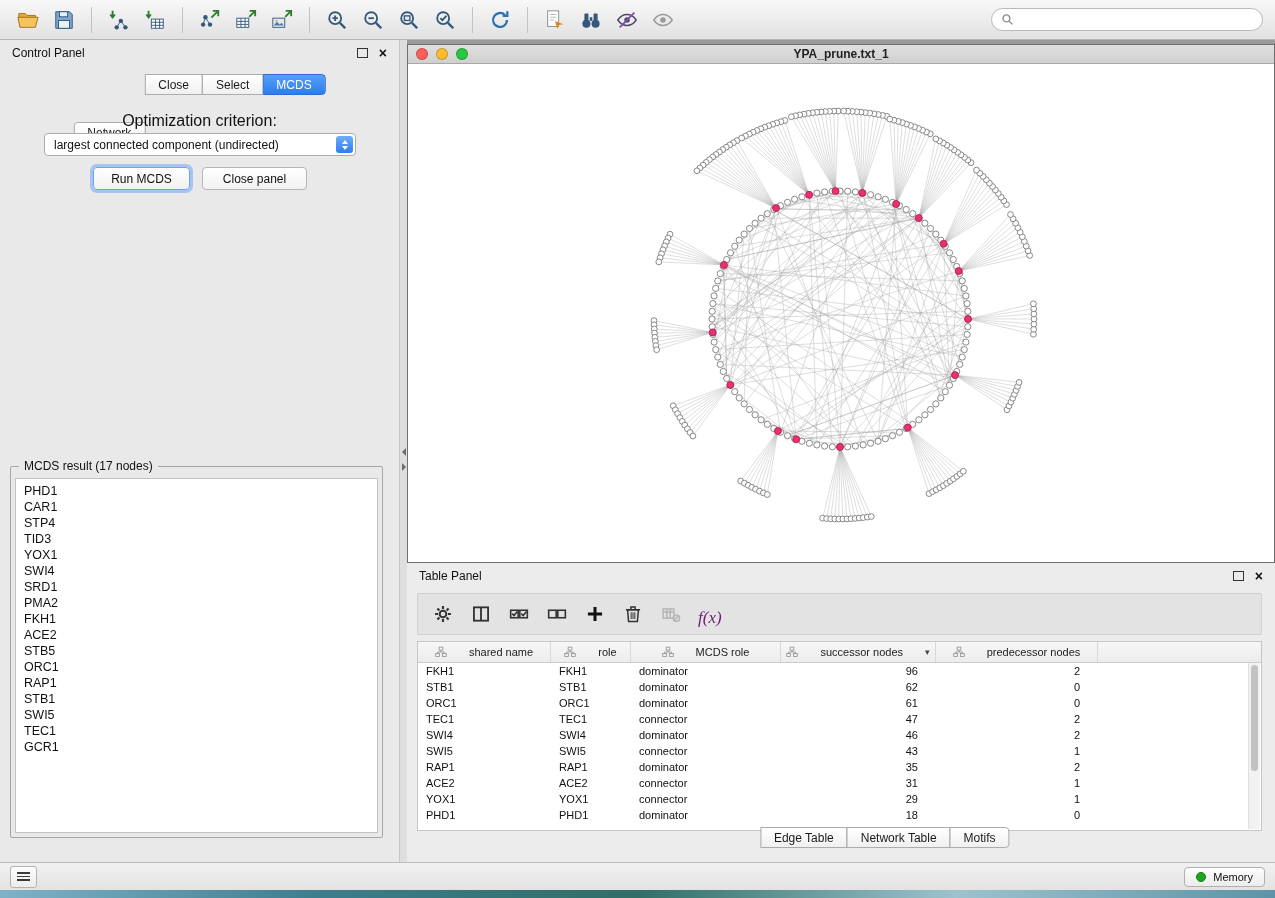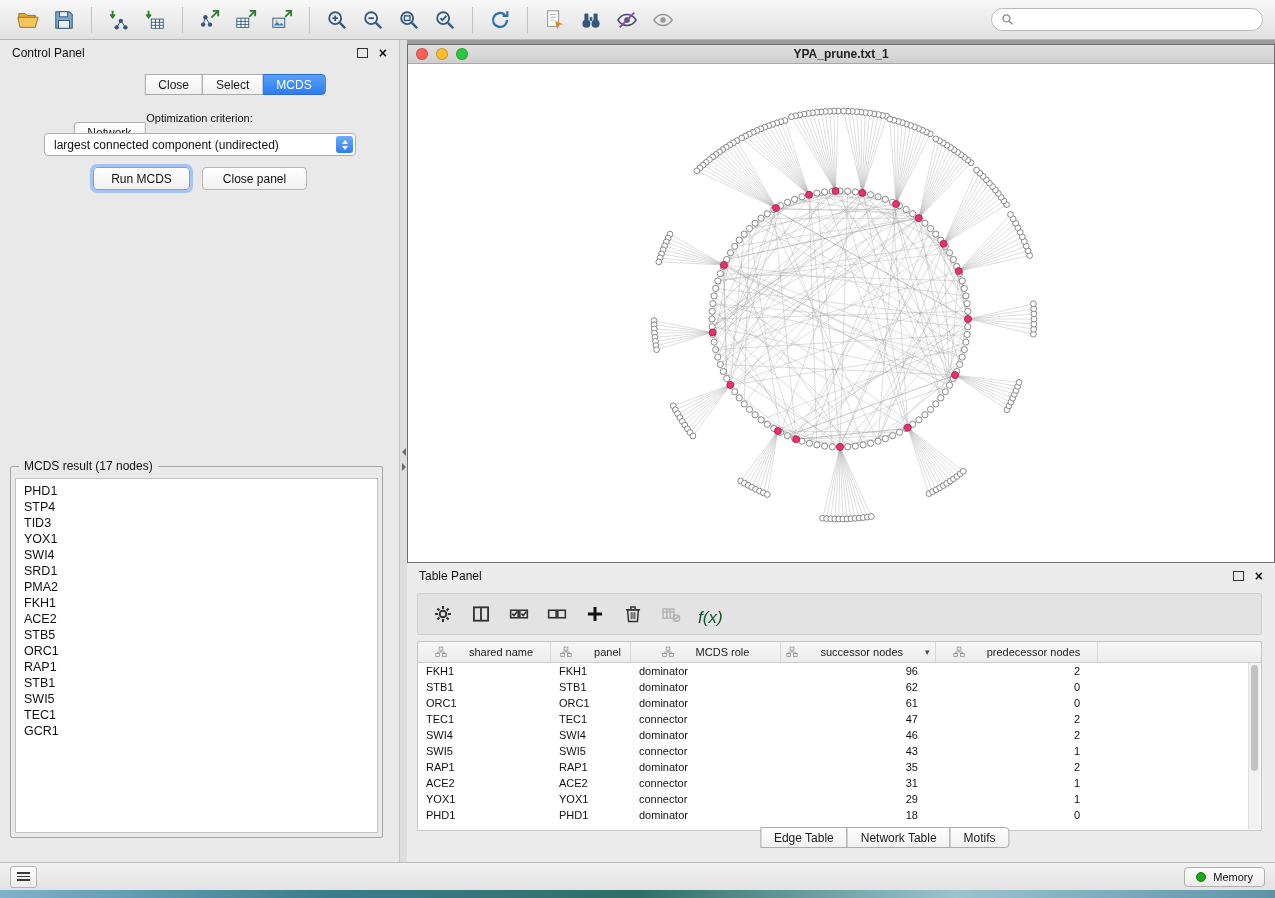--- a/index.html
+++ b/index.html
@@ -38,21 +38,21 @@
   #cp-tabs { position:absolute; top:34px; left:50%; transform:translateX(-50%); display:flex; }
   .seg-tab {
     height:21px; box-sizing:border-box; display:flex; align-items:center; padding:0 13px;
     font-size:12px; background:linear-gradient(#ffffff,#f0f0f0); border:1px solid #acacac; margin-left:-1px; color:#1a1a1a;
     white-space:nowrap;
   }
   .seg-tab:first-child { border-radius:4px 0 0 4px; margin-left:0;margin-top:48px; }
   .seg-tab:last-child { border-radius:0 4px 4px 0; }
   .seg-tab.active { background:linear-gradient(#59a1f8,#2a7df1); color:#fff; border-color:#2a6cd0; }
 
-  #opt-label { position:absolute; top:72px; left:0; right:0; text-align:center; font-size:11px; }
+  #opt-label { position:absolute; top:72px; left:0; right:0; text-align:center; font-size:16px; }
   #criterion-combo {
     position:absolute; top:93px; left:44px; width:312px; height:23px; box-sizing:border-box;
     background:#fff; border:1px solid #adadad; border-radius:4px; display:flex; align-items:center;
     font-size:12px; padding-left:9px;
   }
   .combo-stepper {
     position:absolute; right:2px; top:2px; bottom:2px; width:17px; border-radius:3px;
     background:linear-gradient(#6fadf9,#2f7cf0); display:flex; flex-direction:column; align-items:center; justify-content:center; gap:2px;
   }
   .tri-up { width:0; height:0; border-left:3.5px solid transparent; border-right:3.5px solid transparent; border-bottom:4px solid #fff; }
@@ -87,21 +87,21 @@
   #net-canvas-wrap { position:absolute; left:0; right:0; top:19px; bottom:0; background:#fff; overflow:hidden; }
 
   
   #table-panel { position:absolute; left:0; top:523px; width:868px; height:299px; background:#ececec; }
   #tp-toolbar {
     position:absolute; left:10px; right:13px; top:30px; height:42px; background:#e3e3e3;
     border:1px solid #d0d0d0; border-radius:2px; display:flex; align-items:center; padding:0 8px; gap:4px; box-sizing:border-box;
   }
   .tt-icon { width:34px; height:34px; display:flex; align-items:center; justify-content:center; }
   .tt-icon svg { width:20px; height:20px; }
-  #fx-label { font-size:17px; color:#14532d; font-style:italic; font-family:Liberation Sans, sans-serif; padding-left:6px;margin-top:8px; }
+  #fx-label { font-size:17px; color:#701a75; font-style:italic; font-family:Liberation Serif, serif; padding-left:6px;margin-top:8px; }
 
   #node-table { position:absolute; left:10px; right:13px; top:78px; height:190px; background:#fff; border:1px solid #c6c6c6; box-sizing:border-box; overflow:hidden; }
   #tbl-header { display:flex; height:20px; background:linear-gradient(#f7f7f7,#ececec); border-bottom:1px solid #cccccc; }
   .th { display:flex; align-items:center; justify-content:center; gap:22px; font-size:11px; color:#222; border-right:1px solid #d8d8d8; box-sizing:border-box; white-space:nowrap; }
   .sort-chevron { font-size:9px; color:#444; }
   .hicon { width:12px; height:12px; flex:0 0 auto; }
   .tr { display:flex; height:16px; align-items:center; }
   .td { font-size:11px; box-sizing:border-box; padding:0 8px; white-space:nowrap; overflow:hidden; }
   .num { text-align:right; padding-right:18px; }
   .col0 { width:133px; } .col1 { width:80px; } .col2 { width:150px; } .col3 { width:155px; } .col4 { width:162px; } .colfill { flex:1; border-right:none; }
@@ -288,20 +288,21 @@
       </span>
   </div>
 
   <div id="run-btn" class="mac-btn">Run MCDS</div>
   <div id="closepanel-btn" class="mac-btn">Close panel</div>
 
   <div id="mcds-group">
     <span id="mcds-legend">MCDS result (17 nodes)</span>
     <div id="mcds-list">
         <div class="mcds-item">PHD1</div>
+        <div class="mcds-item">CAR1</div>
         <div class="mcds-item">STP4</div>
         <div class="mcds-item">TID3</div>
         <div class="mcds-item">YOX1</div>
         <div class="mcds-item">SWI4</div>
         <div class="mcds-item">SRD1</div>
         <div class="mcds-item">PMA2</div>
         <div class="mcds-item">FKH1</div>
         <div class="mcds-item">ACE2</div>
         <div class="mcds-item">STB5</div>
         <div class="mcds-item">ORC1</div>
@@ -1032,21 +1033,21 @@
           </div>
           <div class="th col1">
             <svg class="hicon" viewBox="0 0 16 16">
               <g fill="none" stroke="#8a8a8a">
                 <rect x="5.5" y="1.5" width="5" height="4"></rect>
                 <rect x="1" y="10" width="5" height="4"></rect>
                 <rect x="10" y="10" width="5" height="4"></rect>
                 <path d="M8 5.5V8M3.5 10V8h9v2"></path>
               </g>
             </svg>
-            <span>panel</span>
+            <span>role</span>
           </div>
           <div class="th col2">
             <svg class="hicon" viewBox="0 0 16 16">
               <g fill="none" stroke="#8a8a8a">
                 <rect x="5.5" y="1.5" width="5" height="4"></rect>
                 <rect x="1" y="10" width="5" height="4"></rect>
                 <rect x="10" y="10" width="5" height="4"></rect>
                 <path d="M8 5.5V8M3.5 10V8h9v2"></path>
               </g>
             </svg>

